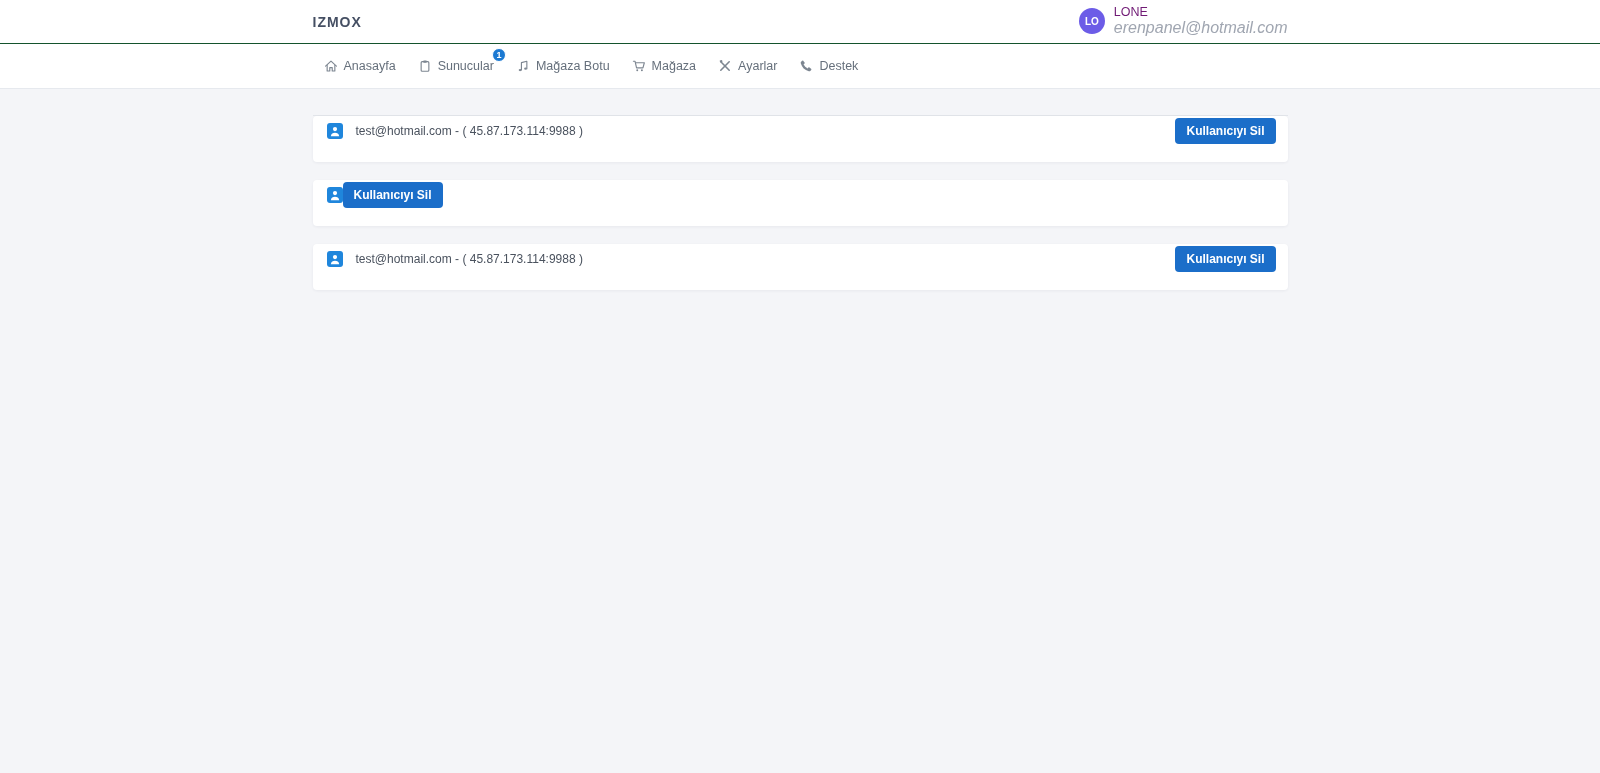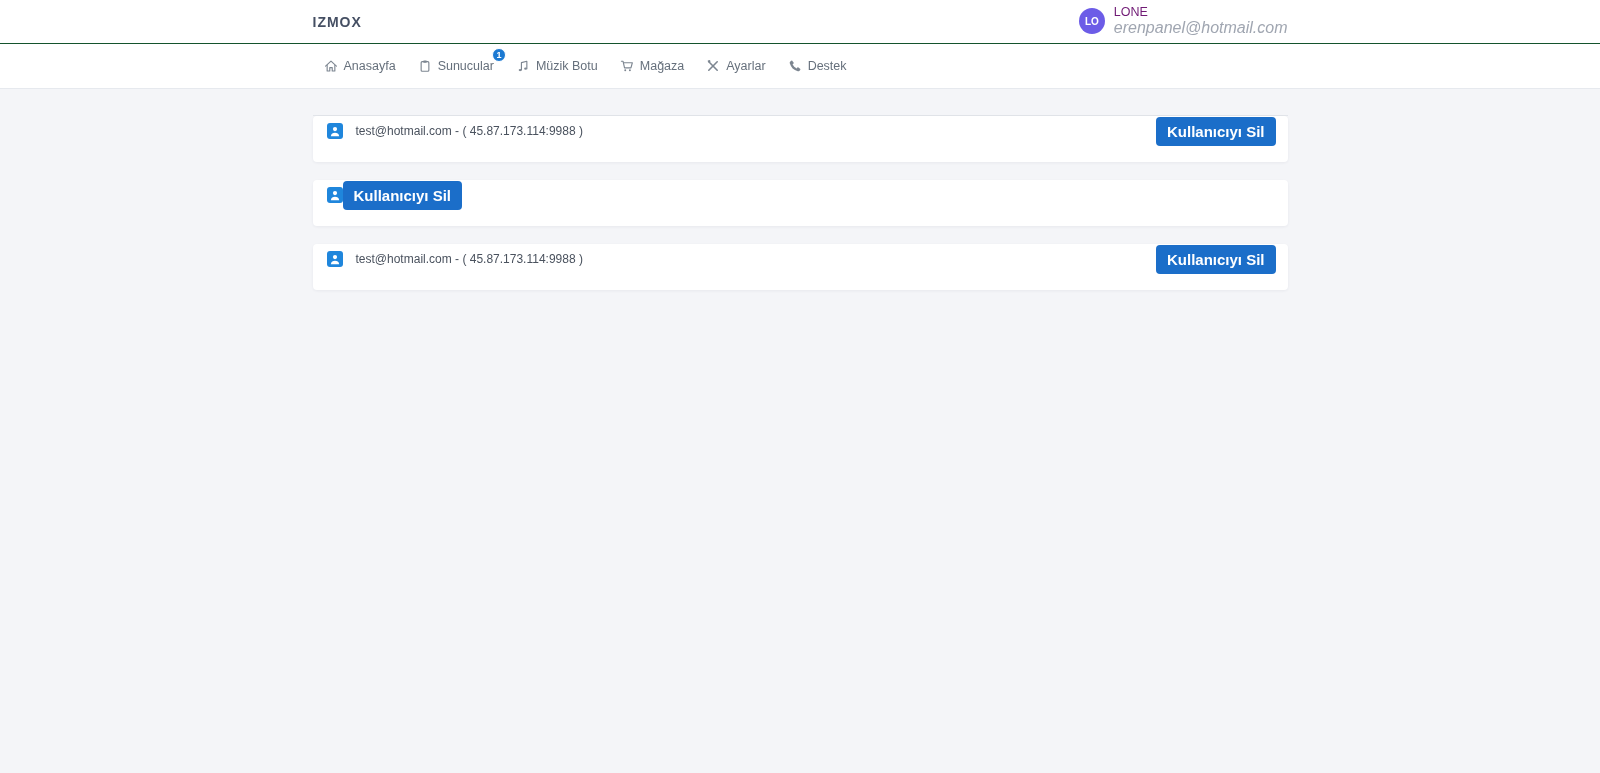--- a/index.html
+++ b/index.html
@@ -100,21 +100,21 @@
   }
   .card-user-icon { width: 16px; height: 16px; display: inline-flex; flex: 0 0 auto; }
   .card-user-icon svg { width: 16px; height: 16px; }
   .card-label { font-size: 12px; color: #4a525e; margin-left: 13px; flex: 1 1 auto; }
   .delete-btn {
     background: #1b6ec9;
     color: #ffffff;
     border: none;
     border-radius: 4px;
     font-family: inherit;
-    font-size: 15px;
+    font-size: 12px;
     font-weight: bold;
     padding: 6px 11px;
     cursor: pointer;
     flex: 0 0 auto;
   }
 </style>
 </head>
 <body>
 
 <div class="page">
@@ -157,21 +157,21 @@
       </a>
 
       <a class="nav-item">
         <span class="nav-icon">
           <svg viewBox="0 0 16 16">
               <path d="M6.2 12.6V4.2l6.2-1.6v8.4"></path>
               <ellipse class="fill" cx="4.7" cy="12.6" rx="1.6" ry="1.3"></ellipse>
               <ellipse class="fill" cx="10.9" cy="11" rx="1.6" ry="1.3"></ellipse>
             </svg>
         </span>
-        <span class="nav-label">Müzik Botu</span>
+        <span class="nav-label">Mağaza Botu</span>
       </a>
 
       <a class="nav-item">
         <span class="nav-icon">
           <svg viewBox="0 0 16 16">
               <path d="M1.6 2.6h1.9l1.7 7.6h7.3l1.6-5.9H4.1"></path>
               <circle class="fill" cx="6" cy="12.8" r="1.1"></circle>
               <circle class="fill" cx="11.3" cy="12.8" r="1.1"></circle>
             </svg>
         </span>

